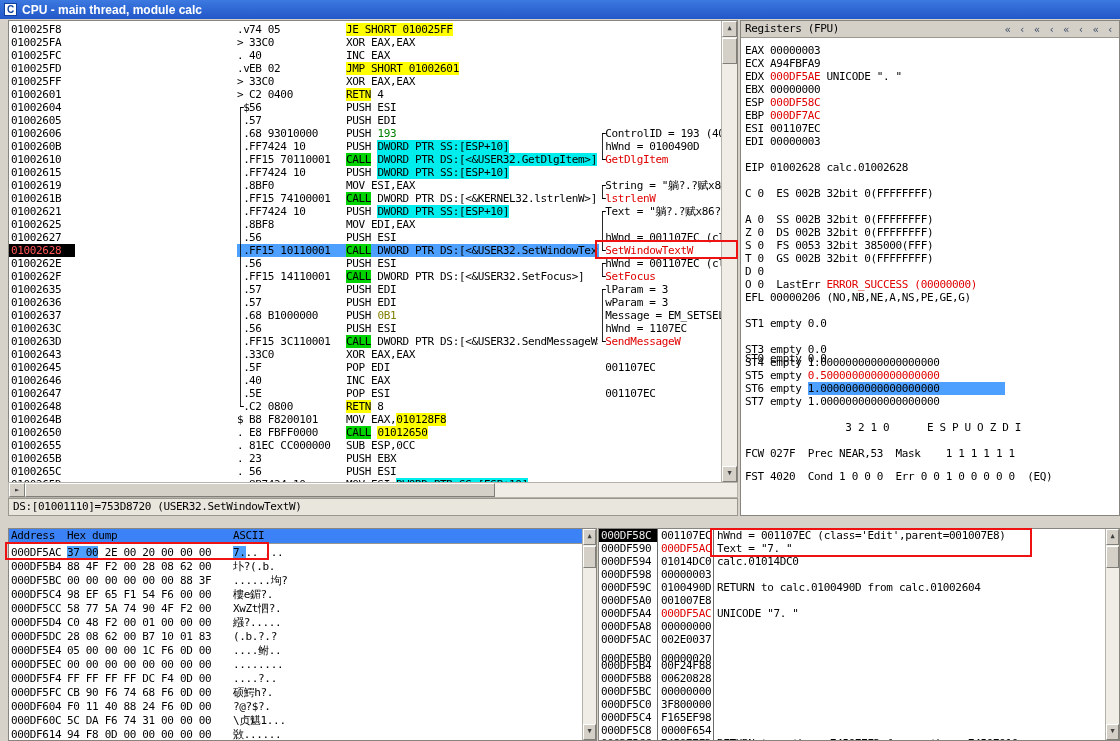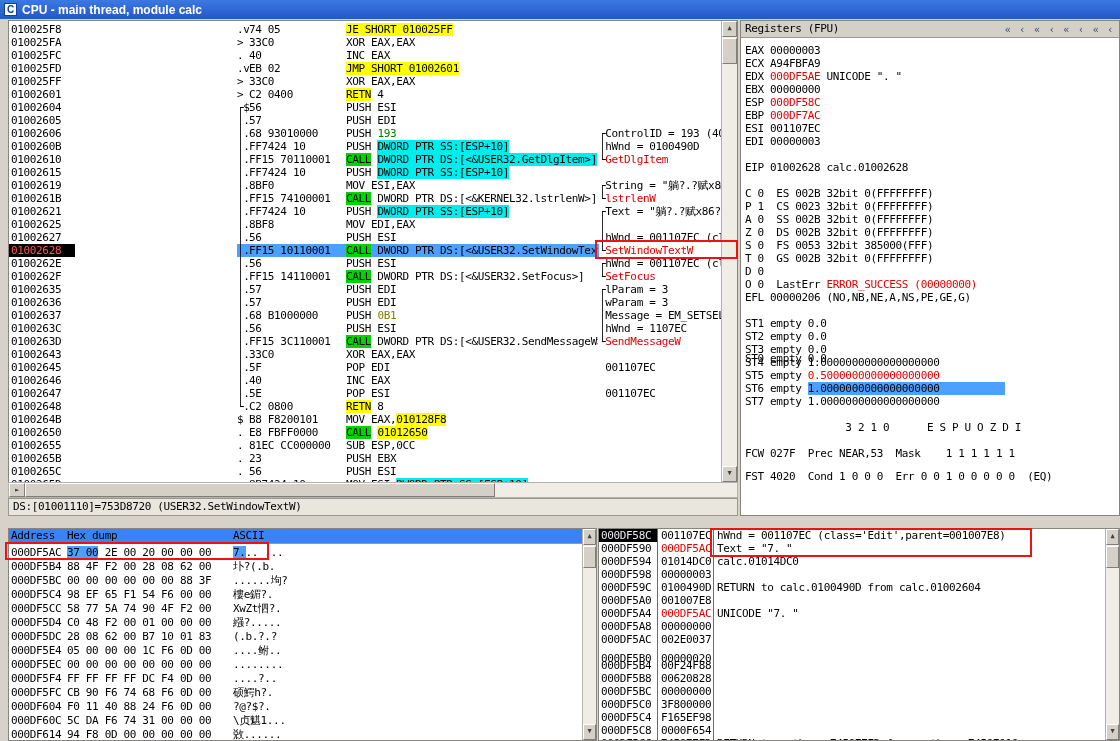--- a/index.html
+++ b/index.html
@@ -372,31 +372,29 @@
       <div class="rrow" style="top: 49px;"><span>EDX </span><span class="tr">000DF5AE</span><span> UNICODE ". "</span></div>
       <div class="rrow" style="top: 62px;"><span>EBX 00000000</span></div>
       <div class="rrow" style="top: 75px;"><span>ESP </span><span class="tr">000DF58C</span></div>
       <div class="rrow" style="top: 88px;"><span>EBP </span><span class="tr">000DF7AC</span></div>
       <div class="rrow" style="top: 101px;"><span>ESI 001107EC</span></div>
       <div class="rrow" style="top: 114px;"><span>EDI 00000003</span></div>
       <div class="rrow" style="top: 127px;"></div>
       <div class="rrow" style="top: 140px;"><span>EIP 01002628 calc.01002628</span></div>
       <div class="rrow" style="top: 153px;"></div>
       <div class="rrow" style="top: 166px;"><span>C 0  ES 002B 32bit 0(FFFFFFFF)</span></div>
-      <div class="rrow" style="top: 179px;"><span>P 1  CS 0023 32bit 0(FFFFFFFF)</span></div>
       <div class="rrow" style="top: 192px;"><span>A 0  SS 002B 32bit 0(FFFFFFFF)</span></div>
       <div class="rrow" style="top: 205px;"><span>Z 0  DS 002B 32bit 0(FFFFFFFF)</span></div>
       <div class="rrow" style="top: 218px;"><span>S 0  FS 0053 32bit 385000(FFF)</span></div>
       <div class="rrow" style="top: 231px;"><span>T 0  GS 002B 32bit 0(FFFFFFFF)</span></div>
       <div class="rrow" style="top: 244px;"><span>D 0</span></div>
       <div class="rrow" style="top: 257px;"><span>O 0  LastErr </span><span class="tr">ERROR_SUCCESS (00000000)</span></div>
       <div class="rrow" style="top: 270px;"><span>EFL 00000206 (NO,NB,NE,A,NS,PE,GE,G)</span></div>
       <div class="rrow" style="top: 283px; margin-top: 48px;"><span>ST0 empty 0.0</span></div>
       <div class="rrow" style="top: 296px;"><span>ST1 empty 0.0</span></div>
-      <div class="rrow" style="top: 309px;"><span>ST2 empty 0.0</span></div>
       <div class="rrow" style="top: 322px;"><span>ST3 empty 0.0</span></div>
       <div class="rrow" style="top: 335px;"><span>ST4 empty 1.0000000000000000000</span></div>
       <div class="rrow" style="top: 348px;"><span>ST5 empty </span><span class="tr">0.5000000000000000000</span></div>
       <div class="rrow" style="top: 361px;"><span>ST6 empty </span><span class="hbw">1.0000000000000000000</span></div>
       <div class="rrow" style="top: 374px;"><span>ST7 empty 1.0000000000000000000</span></div>
       <div class="rrow" style="top: 387px;"></div>
       <div class="rrow" style="top: 400px;"><span>                3 2 1 0      E S P U O Z D I</span></div>
       <div class="rrow" style="top: 413px; margin-top: 36px;"><span>FST 4020  Cond 1 0 0 0  Err 0 0 1 0 0 0 0 0  (EQ)</span></div>
       <div class="rrow" style="top: 426px;"><span>FCW 027F  Prec NEAR,53  Mask    1 1 1 1 1 1</span></div>
     </div>

